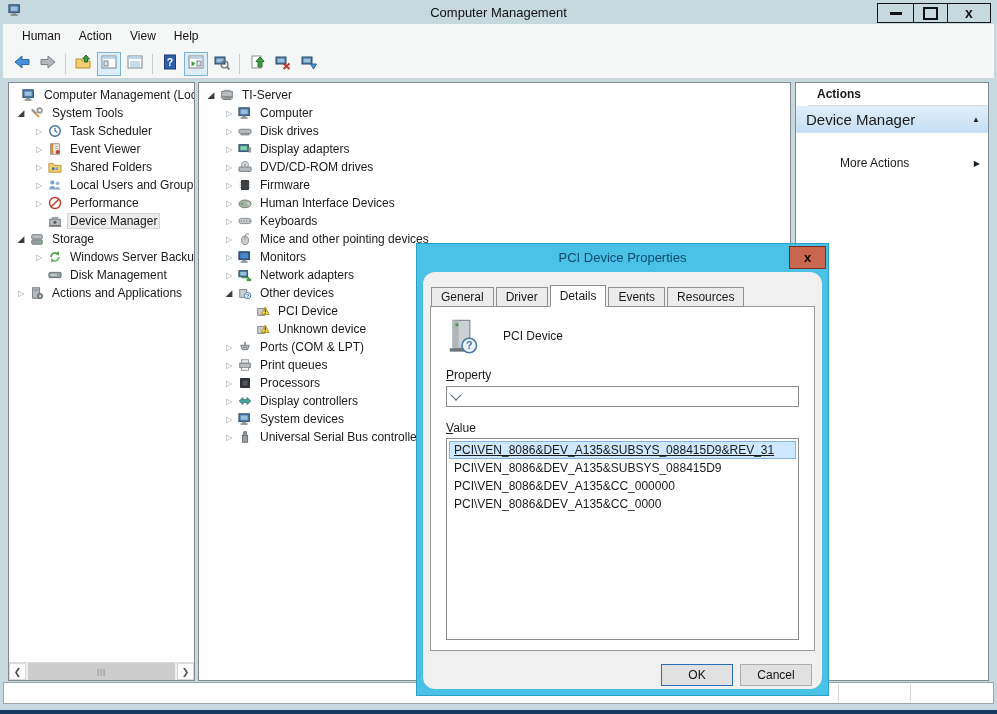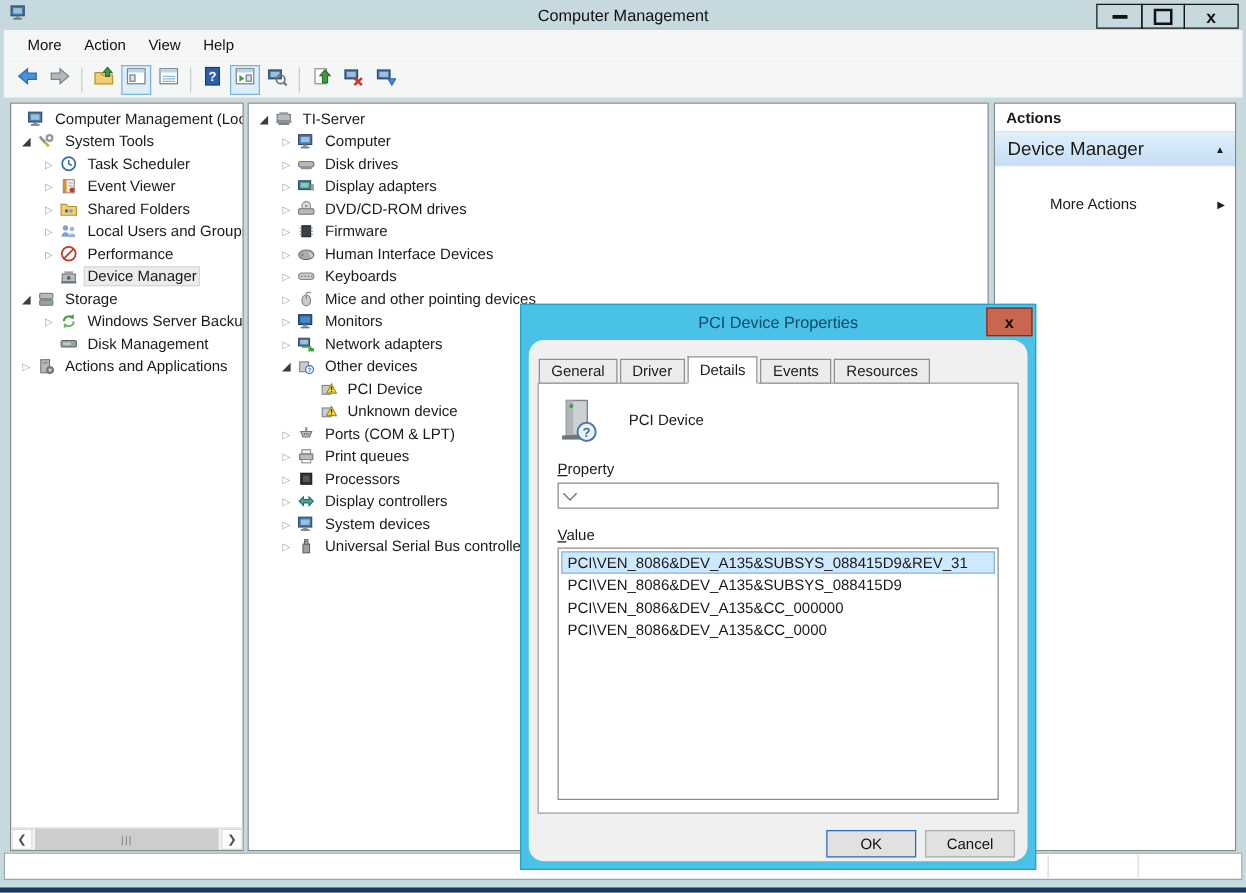--- a/index.html
+++ b/index.html
@@ -50,21 +50,21 @@
   .tree-row.selected .tree-label{background:#ececec;border:1px solid #d6d6d6;padding:0 2px;}
 
   .left-scrollbar{position:absolute;left:0;bottom:0;width:100%;height:17px;background:#f0f0f0;
                   border-top:1px solid #dcdcdc;display:flex;align-items:stretch;}
   .sb-arrow{width:17px;flex:0 0 17px;background:#fdfdfd;border:1px solid #dadada;box-sizing:border-box;
             display:flex;align-items:center;justify-content:center;font-size:9px;color:#505050;}
   .sb-thumb{flex:1 1 auto;margin:0 2px;background:#cdcdcd;display:flex;align-items:center;justify-content:center;}
   .sb-grip{font-size:8px;color:#777;letter-spacing:1px;line-height:8px;}
 
   
-  .actions-header{height:22px;display:flex;align-items:center;padding-left:9px;font-size:12px;font-weight:bold;border-bottom:1px solid #d8d8d8;}
+  .actions-header{height:22px;display:flex;align-items:center;padding-left:9px;font-size:12px;font-weight:bold;border-bottom:1px solid #d8d8d8;margin-left:12px;}
   .actions-group{height:26px;display:flex;align-items:center;padding:0 8px 0 10px;font-size:15px;
                  background:linear-gradient(#e0f0fb,#c6def4);border-bottom:1px solid #cfe0ef;}
   .actions-group .grow{flex:1;}
   .tri{font-size:8px;color:#1e1e1e;}
   .actions-item{height:24px;display:flex;align-items:center;padding:0 8px 0 44px;font-size:12px;margin-top:18px;}
   .actions-item .grow{flex:1;}
 
   
   .statusbar{left:3px;top:682px;width:991px;height:22px;background:#fff;border:1px solid #9aa5aa;box-sizing:border-box;}
   .status-divider{top:684px;width:1px;height:18px;background:#d9d9d9;}
@@ -88,21 +88,21 @@
   .prop-label{left:15px;top:61px;}
   .combo{left:15px;right:15px;top:79px;height:21px;background:#fff;border:1px solid #8c8c8c;box-sizing:border-box;
          display:flex;align-items:center;}
   .combo-text{flex:1;margin:1px 2px;padding:0 2px;font-size:12px;outline:1px dotted #444;line-height:16px;}
   .combo-btn{width:18px;height:100%;display:flex;align-items:center;justify-content:center;}
   .chev{width:7px;height:7px;border-right:1.5px solid #5a6b7a;border-bottom:1.5px solid #5a6b7a;transform:rotate(45deg);margin-top:-4px;}
   .value-label{left:15px;top:114px;}
   .value-list{left:15px;right:15px;top:131px;bottom:10px;background:#fff;border:1px solid #8c8c8c;box-sizing:border-box;padding-top:2px;}
   .value-item{height:18px;line-height:17px;font-size:12px;padding:0 4px;margin:0 2px;border:1px solid transparent;box-sizing:border-box;
               white-space:nowrap;overflow:hidden;}
-  .value-item.selected{background:#cde8ff;border-color:#84b4e4;}
+  .value-item.selected{background:#cde8ff;border-color:#84b4e4;text-decoration:underline;}
   .dlg-btn{width:72px;height:22px;background:#e1e1e1;border:1px solid #adadad;box-sizing:border-box;
            display:flex;align-items:center;justify-content:center;font-size:12px;color:#111;}
   .dlg-btn.default{border-color:#2a6db4;}
   .btn-ok{right:89px;bottom:3px;}
   .btn-cancel{right:10px;bottom:3px;}
   u{text-decoration:underline;}
 </style>
 </head>
 <body>
 
@@ -119,21 +119,21 @@
     </div>
   <div class="abs cap cap-max">
       <span class="glyph-max"></span>
     </div>
   <div class="abs cap cap-close">
       <span class="glyph-close">x</span>
     </div>
 </div>
 
 <div class="abs menubar" id="menubar">
-    <span class="menu-item">More</span>
+    <span class="menu-item">Human</span>
     <span class="menu-item">Action</span>
     <span class="menu-item">View</span>
     <span class="menu-item">Help</span>
   </div>
 <div class="abs toolbar" id="toolbar">
     <span class="tb-btn">
       <span><svg width="16" height="16" viewBox="0 0 16 16">
           <polygon points="1,8 8,2 8,5.5 15,5.5 15,10.5 8,10.5 8,14" fill="#4a90d9" stroke="#2c6aa8"></polygon>
         </svg></span>
     </span>

